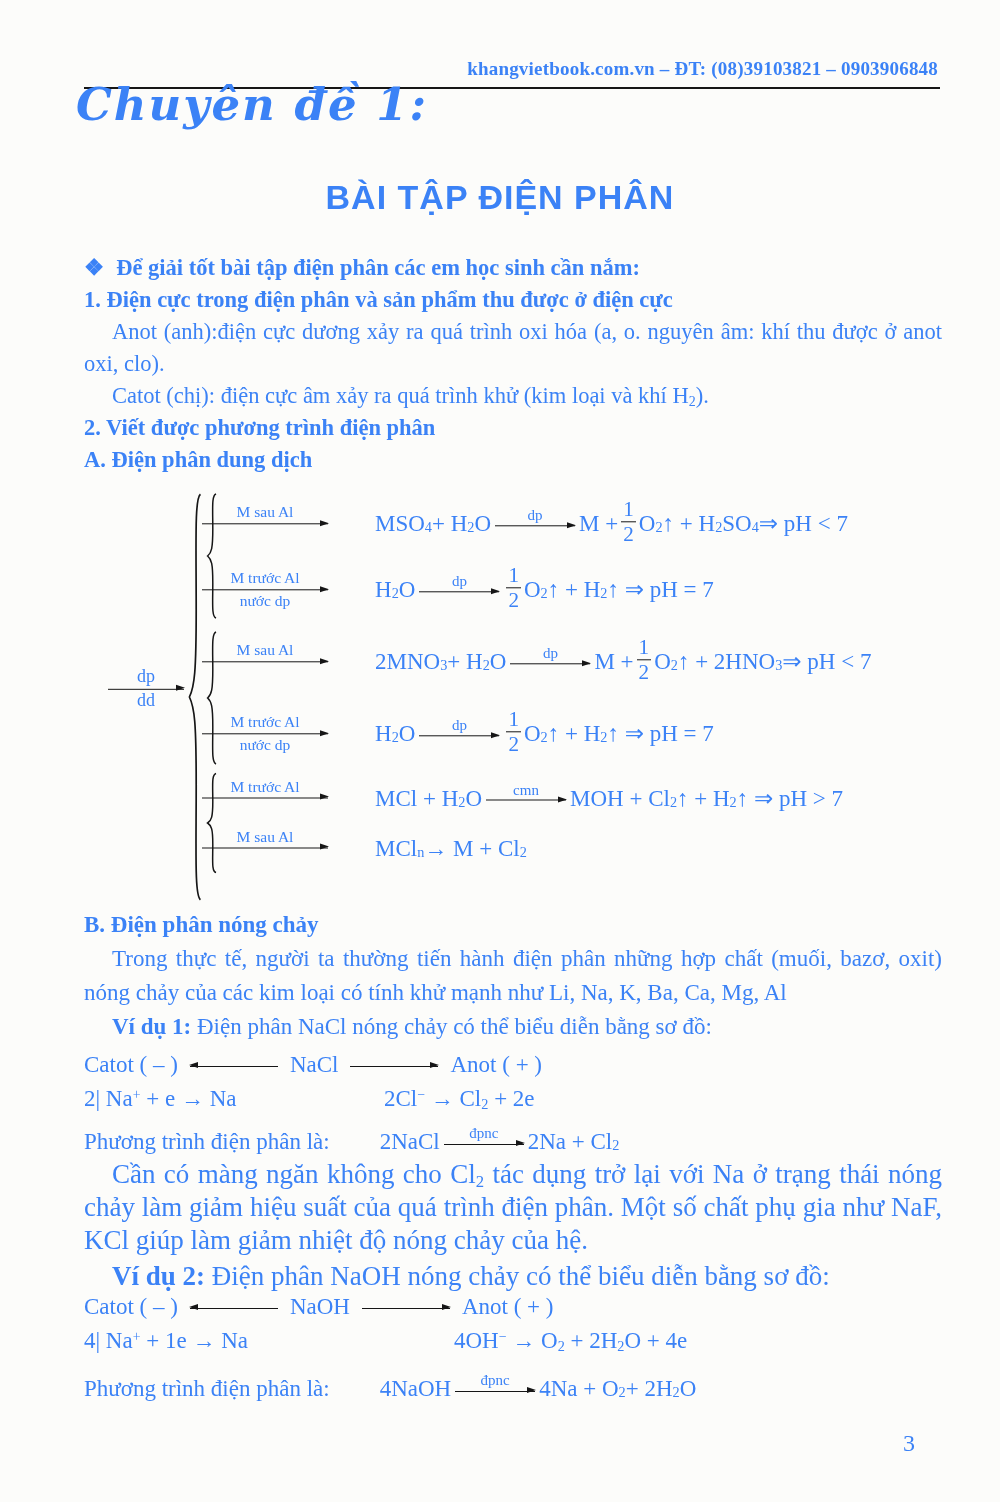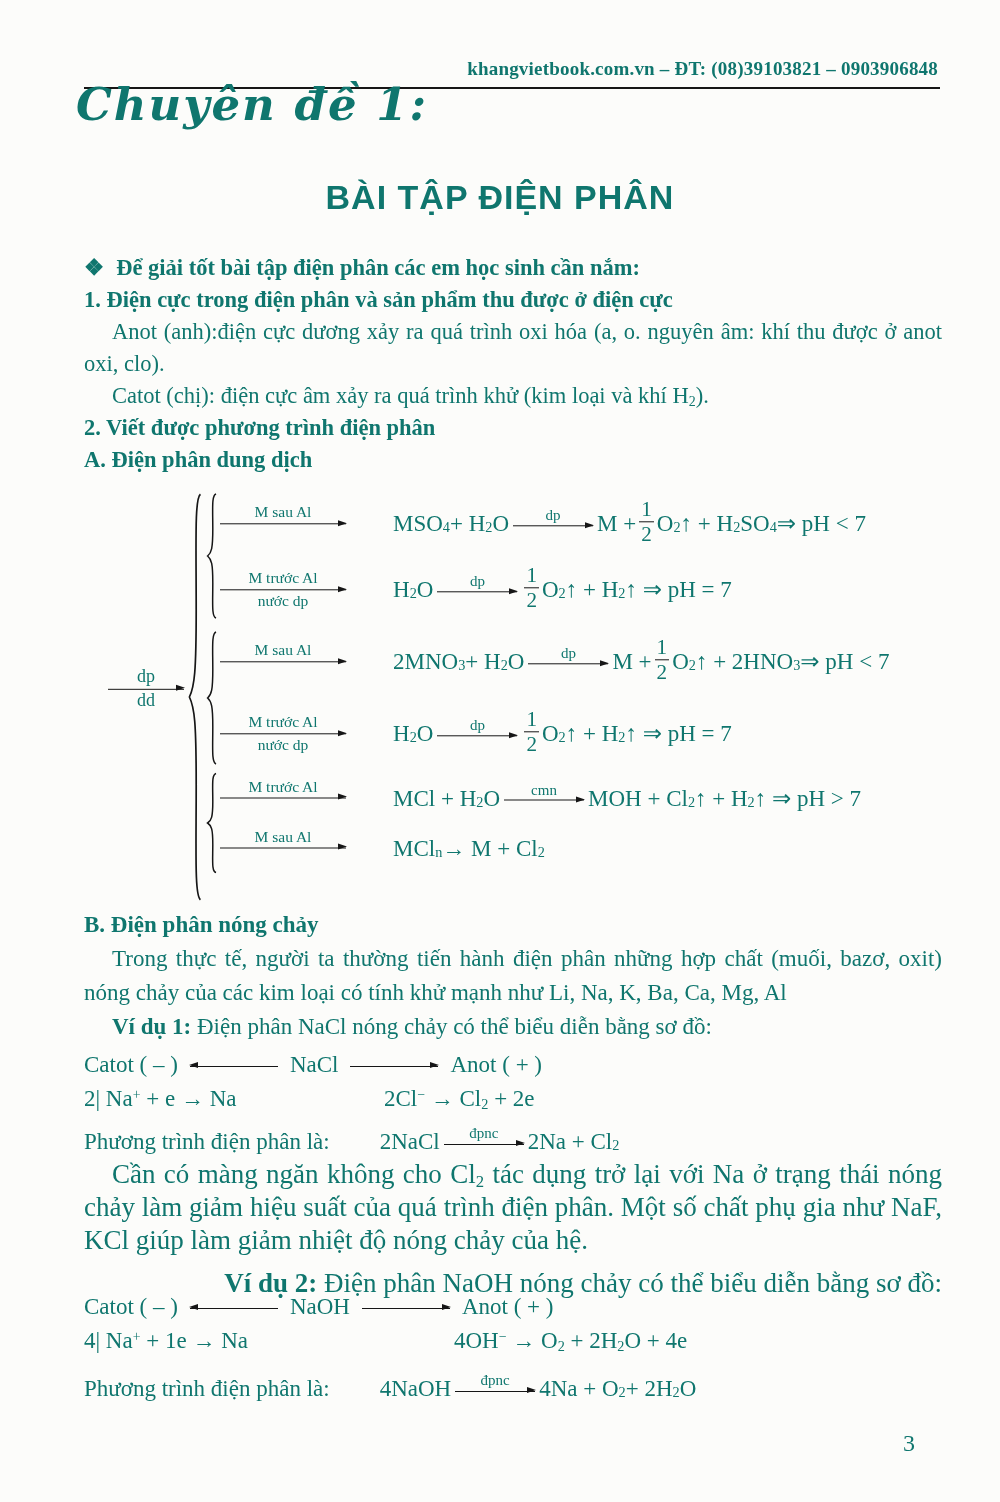--- a/index.html
+++ b/index.html
@@ -1,18 +1,18 @@
 <!DOCTYPE html>
 <html><head>
 <meta charset="utf-8">
 <style>
   html,body{margin:0;padding:0;background:#e8e8e6;}
   .page{
     position:relative;width:1000px;height:1502px;margin:0 auto;
-    background:#fcfcfa;color:#0f766e;overflow:hidden;
+    background:#fcfcfa;color:#3b82f6;overflow:hidden;
     font-family:"Liberation Serif", serif;
   }
   
   .hdr-contact{position:absolute;top:58px;right:62px;font-size:19px;font-weight:bold;letter-spacing:.2px;}
   .hdr-rule{position:absolute;top:87px;left:84px;width:856px;height:2.4px;background:#161616;}
   .chapter-script{
     position:absolute;left:76px;top:78px;
     font-family:"DejaVu Serif", serif;font-style:italic;font-weight:bold;
     font-size:45px;letter-spacing:2px;
   }
@@ -23,21 +23,21 @@
   
   .blk{position:absolute;left:84px;width:858px;}
   p{margin:0;}
   .b{font-weight:bold;}
   .just{text-align:justify;}
   .ind{text-indent:28px;}
   .sec-intro{top:252px;font-size:22.5px;line-height:32px;}
   .sec-intro .note{display:flex;gap:12px;font-weight:bold;}
   .sec-b{top:908px;font-size:23px;line-height:34px;}
   .notep{top:1158px;font-size:27px;line-height:33px;}
-  .vd2line{margin-top:10px;text-align:right;}
+  .vd2line{margin-top:3px;}
   sub{font-size:.62em;line-height:0;position:relative;top:.24em;vertical-align:baseline;}
   sup{font-size:.6em;line-height:0;position:relative;top:-.5em;vertical-align:baseline;}
   
   .frac{display:inline-flex;flex-direction:column;align-items:center;vertical-align:middle;
         margin:0 3px;line-height:1.05;font-size:.92em;transform:translateY(-2px);}
   .frac .fn{border-bottom:1.4px solid #161616;padding:0 2px 1px;}
   .frac .fd{padding-top:1px;}
   
   .ilarr{display:inline-flex;flex-direction:column;align-items:center;vertical-align:middle;
          min-width:80px;margin:0 4px;}
@@ -48,21 +48,21 @@
     content:"";position:absolute;right:-1px;top:-4.6px;
     border-style:solid;border-width:3.8px 0 3.8px 9px;
     border-color:transparent transparent transparent #161616;
   }
   
   .diagram{position:absolute;top:482px;left:0;width:1000px;height:432px;font-size:23px;}
   .brace{position:absolute;}
   .ddarrow{position:absolute;left:108px;top:207px;width:76px;transform:translateY(-50%);
            display:flex;flex-direction:column;align-items:center;}
   .rlab{font-size:18px;line-height:1.15;padding:0 2px 2px;}
-  .drow{position:absolute;left:220px;transform:translateY(-50%);
+  .drow{position:absolute;left:202px;transform:translateY(-50%);
         display:flex;align-items:center;white-space:nowrap;}
   .rowarr{display:inline-flex;flex-direction:column;align-items:center;min-width:126px;margin-right:7px;}
   .alab{font-size:15.5px;line-height:1.12;min-height:18px;padding:0 5px 2px;white-space:nowrap;}
   .alab.blab{padding:2px 5px 0;}
   .deq{display:inline-flex;align-items:center;margin-left:40px;}
   
   .ex{font-size:23px;}
   .ex1{top:1048px;} .ex2{top:1290px;}
   .melt-scheme{display:flex;align-items:center;height:34px;}
   .arrL,.arrR{display:inline-block;width:88px;height:0;border-top:1.6px solid #161616;

